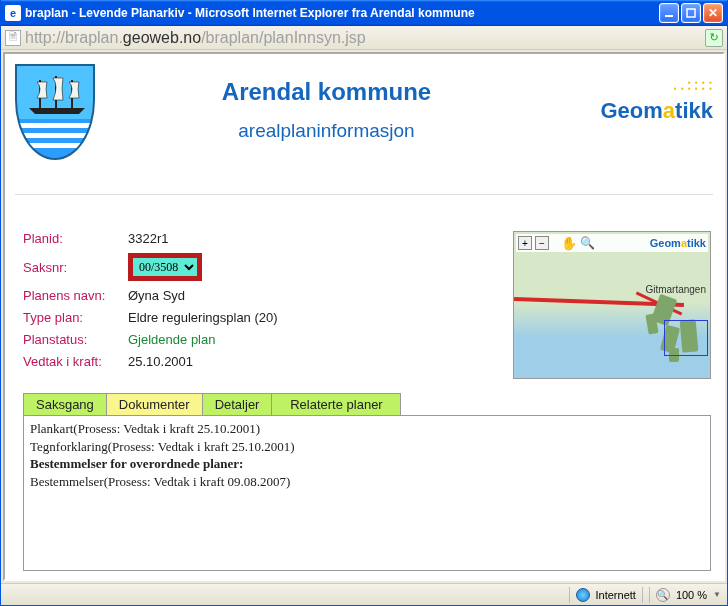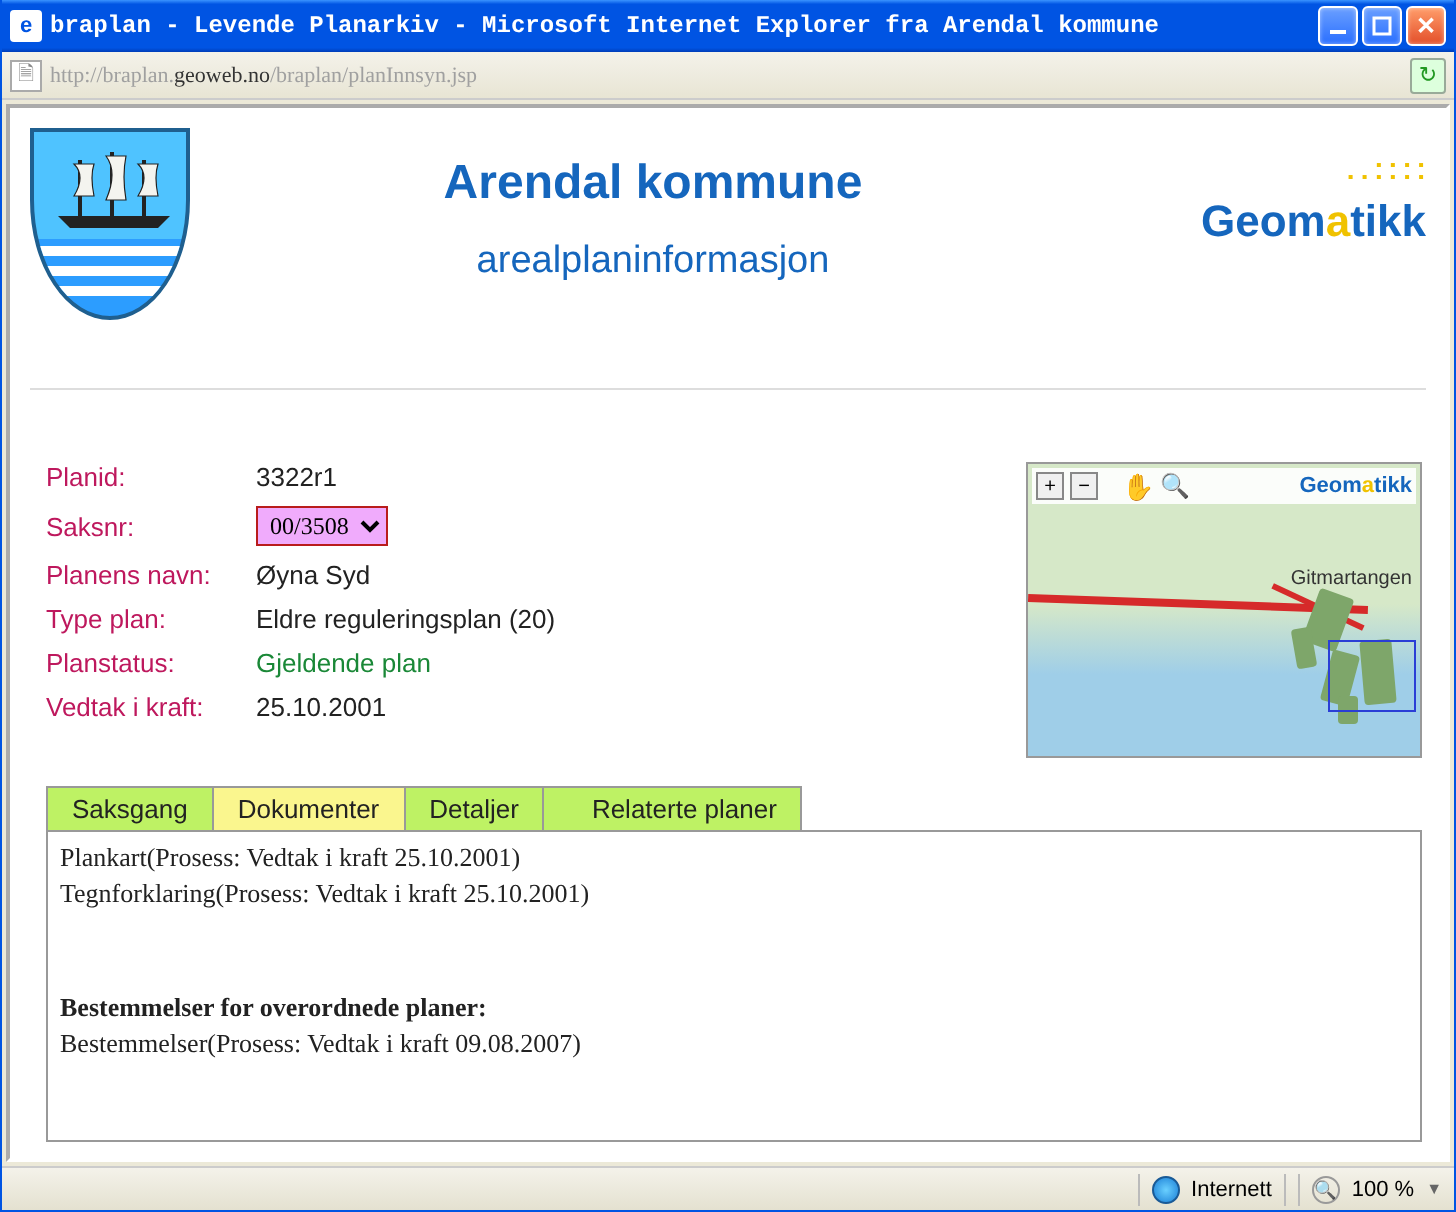--- a/index.html
+++ b/index.html
@@ -29,21 +29,21 @@
     font-size: 12px;
   }
   .titlebar .favicon {
     width: 16px; height: 16px;
     margin-right: 4px;
     background: #fff;
     border-radius: 2px;
     display:flex;align-items:center;justify-content:center;
     color:#0054e3;font-size:11px;font-weight:bold;
   }
-  .titlebar .title { flex: 1; white-space: nowrap; overflow: hidden; font-family: Liberation Mono, monospace; }
+  .titlebar .title { flex: 1; white-space: nowrap; overflow: hidden; }
   .win-btn {
     width: 20px; height: 20px;
     margin-left: 2px;
     border-radius: 3px;
     border: 1px solid #fff;
     display: flex; align-items: center; justify-content: center;
     font-size: 12px;
     font-family: Arial;
     box-shadow: inset 0 0 2px rgba(255,255,255,0.5);
   }
@@ -59,23 +59,23 @@
     padding: 0 4px;
   }
   .addressbar .pageicon {
     width:16px;height:16px;margin-right:4px;
     border:1px solid #aaa;background:#fff;
     display:flex;align-items:center;justify-content:center;
     font-size:10px;color:#888;
   }
   .addressbar .url {
     flex:1;
-    font-size: 11px;
+    font-size: 16px;
     color: #a0a0a0;
-    font-family: Liberation Serif, serif;
+    font-family: Liberation Sans, sans-serif;
   }
   .url .dark { color: #333; }
   .addressbar .go {
     width:18px;height:18px;
     border:1px solid #9a9;
     background:#dfd;
     border-radius:2px;
     display:flex;align-items:center;justify-content:center;
     color:#292;font-size:11px;
   }
@@ -149,22 +149,22 @@
     font-size: 13px;
   }
   .field-row.gap { }
   .field-label { width: 105px; color:#be185d; }
   .field-value { color:#222; }
   .field-value.green { color:#1a8837; }
   .saksnr-select {
     font-size:12px;
     padding: 1px 2px;
     font-family:Verdana;
-    background:#f0abfc;
-    border:1px solid #b91c1c;
+    background:#5eead4;
+    border:5px solid #b91c1c;
   }
   .map {
     width: 198px; height: 148px;
     border: 1px solid #999;
     position: relative;
     background: linear-gradient(180deg, #d6e8c8 0%, #d6e8c8 48%, #9fcee8 72%, #9fcee8 100%);
     overflow:hidden;
   }
   .map-toolbar {
     position:absolute;top:2px;left:2px;right:2px;height:18px;
@@ -213,32 +213,32 @@
     background: #bef264;
     font-size: 13px;
     color: #222;
     position:relative;
     min-width: 64px;
     text-align:center;
   }
   .tab.active {
     background: #faf68e;
   }
-  .tab.wide { min-width: 130px; text-align: right; }
+  .tab.wide { min-width: 130px; }
   .doc-area {
     border: 1px solid #999;
     border-top: none;
     flex:1;
     padding: 4px 6px;
     font-size: 13px;
     line-height: 1.35;
     color: #222;
     font-family: Verdana;
   }
-  .doc-area .hdr { font-weight: bold; margin-top: 40px; }
+  .doc-area .hdr { font-weight: bold; }
   .statusbar {
     height: 22px;
     background: linear-gradient(#f4f2ea,#e4e1d0);
     border-top: 1px solid #ccc;
     display:flex;
     align-items:center;
     font-size:11px;
     padding: 0 6px;
     gap: 6px;
   }

